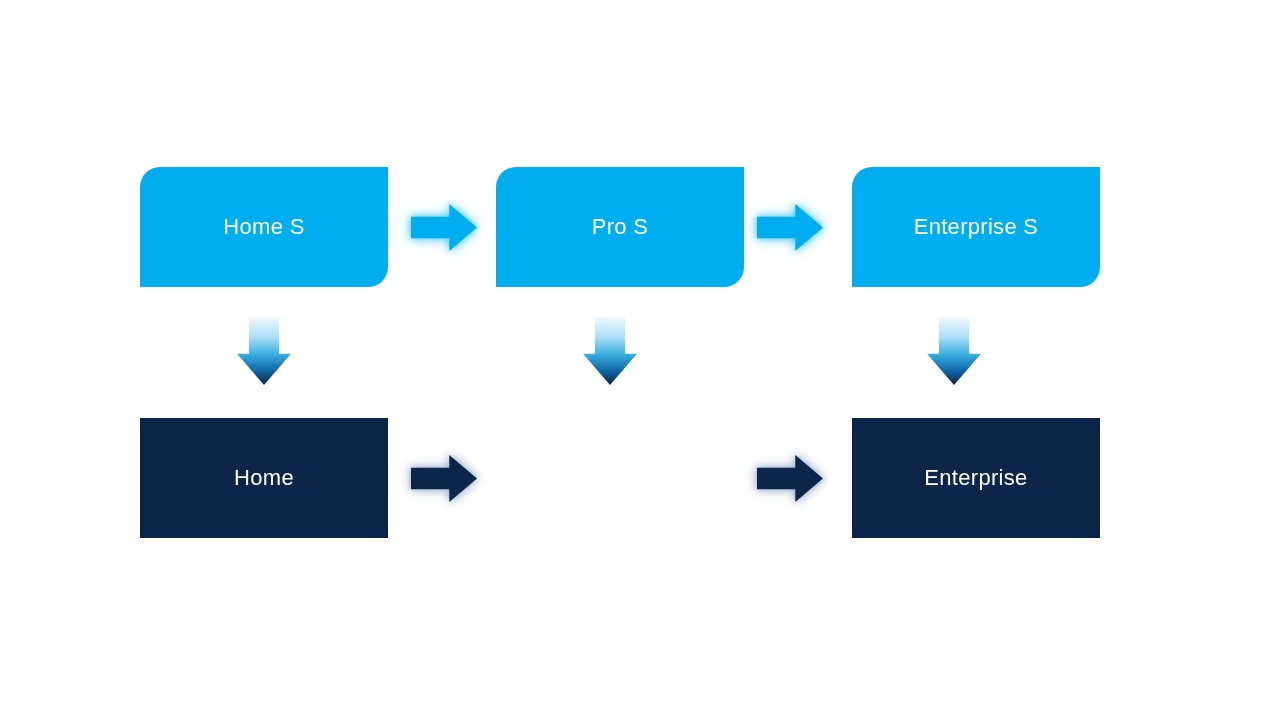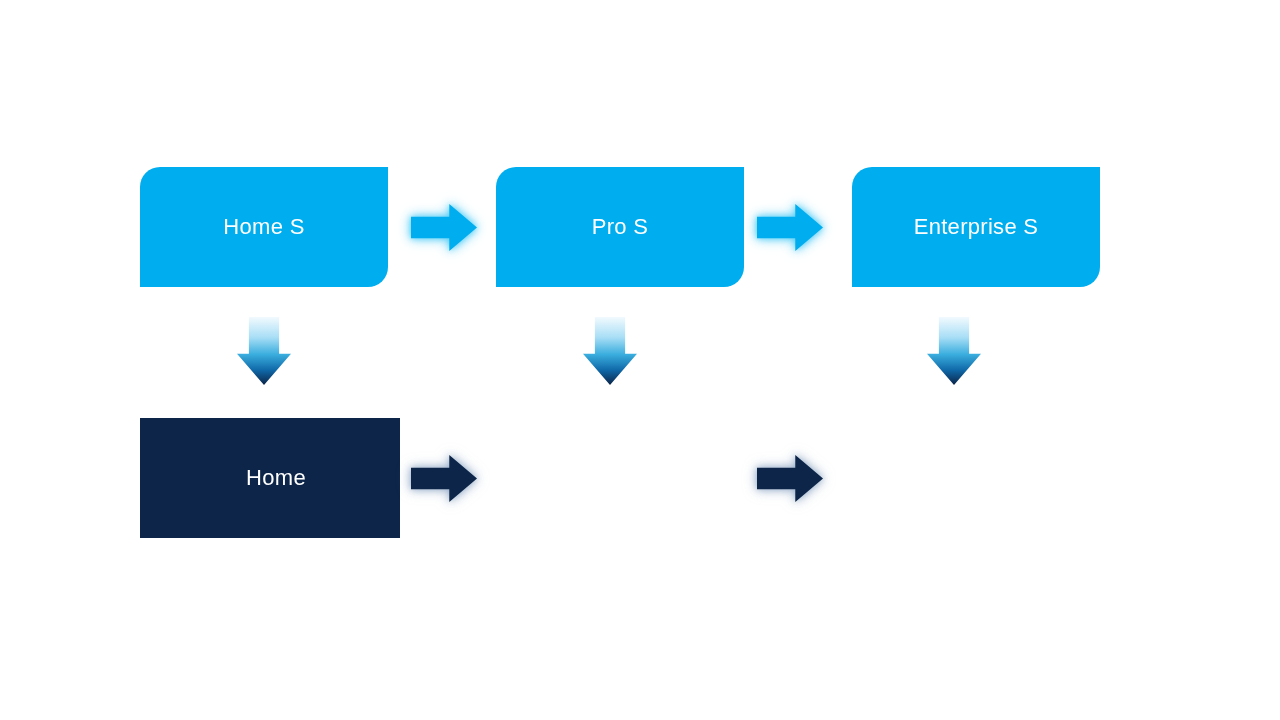--- a/index.html
+++ b/index.html
@@ -31,21 +31,20 @@
   }
   .box.top {
     top: 167px;
     background: var(--top-box, #00AEEF);
     border-radius: 20px 0 20px 0; 
   }
   .box.bottom {
     top: 418px;
     background: var(--bottom-box, #0C2548);
     border-radius: 0;
-    padding-left: 12px;
   }
   .pos-col1 { left: 140px; }
   .pos-col2 { left: 496px; }
   .pos-col3 { left: 830px; margin-left: 22px; }
 
   
   .arrow-right {
     position: absolute;
     width: 66px;
     height: 47px;
@@ -111,20 +110,23 @@
     <div class="shape"></div>
   </div>
 
   <div class="arrow-down down-col1"></div>
   <div class="arrow-down down-col2"></div>
   <div class="arrow-down down-col3"></div>
 
   <div class="box bottom pos-col1">
     <span class="label">Home</span>
   </div>
+  <div class="box bottom pos-col3">
+    <span class="label">Enterprise</span>
+  </div>
 
   <div class="arrow-right navy row-bottom-arrows gap1">
     <div class="shape"></div>
   </div>
   <div class="arrow-right navy row-bottom-arrows gap2">
     <div class="shape"></div>
   </div>
 
 </div>
 

